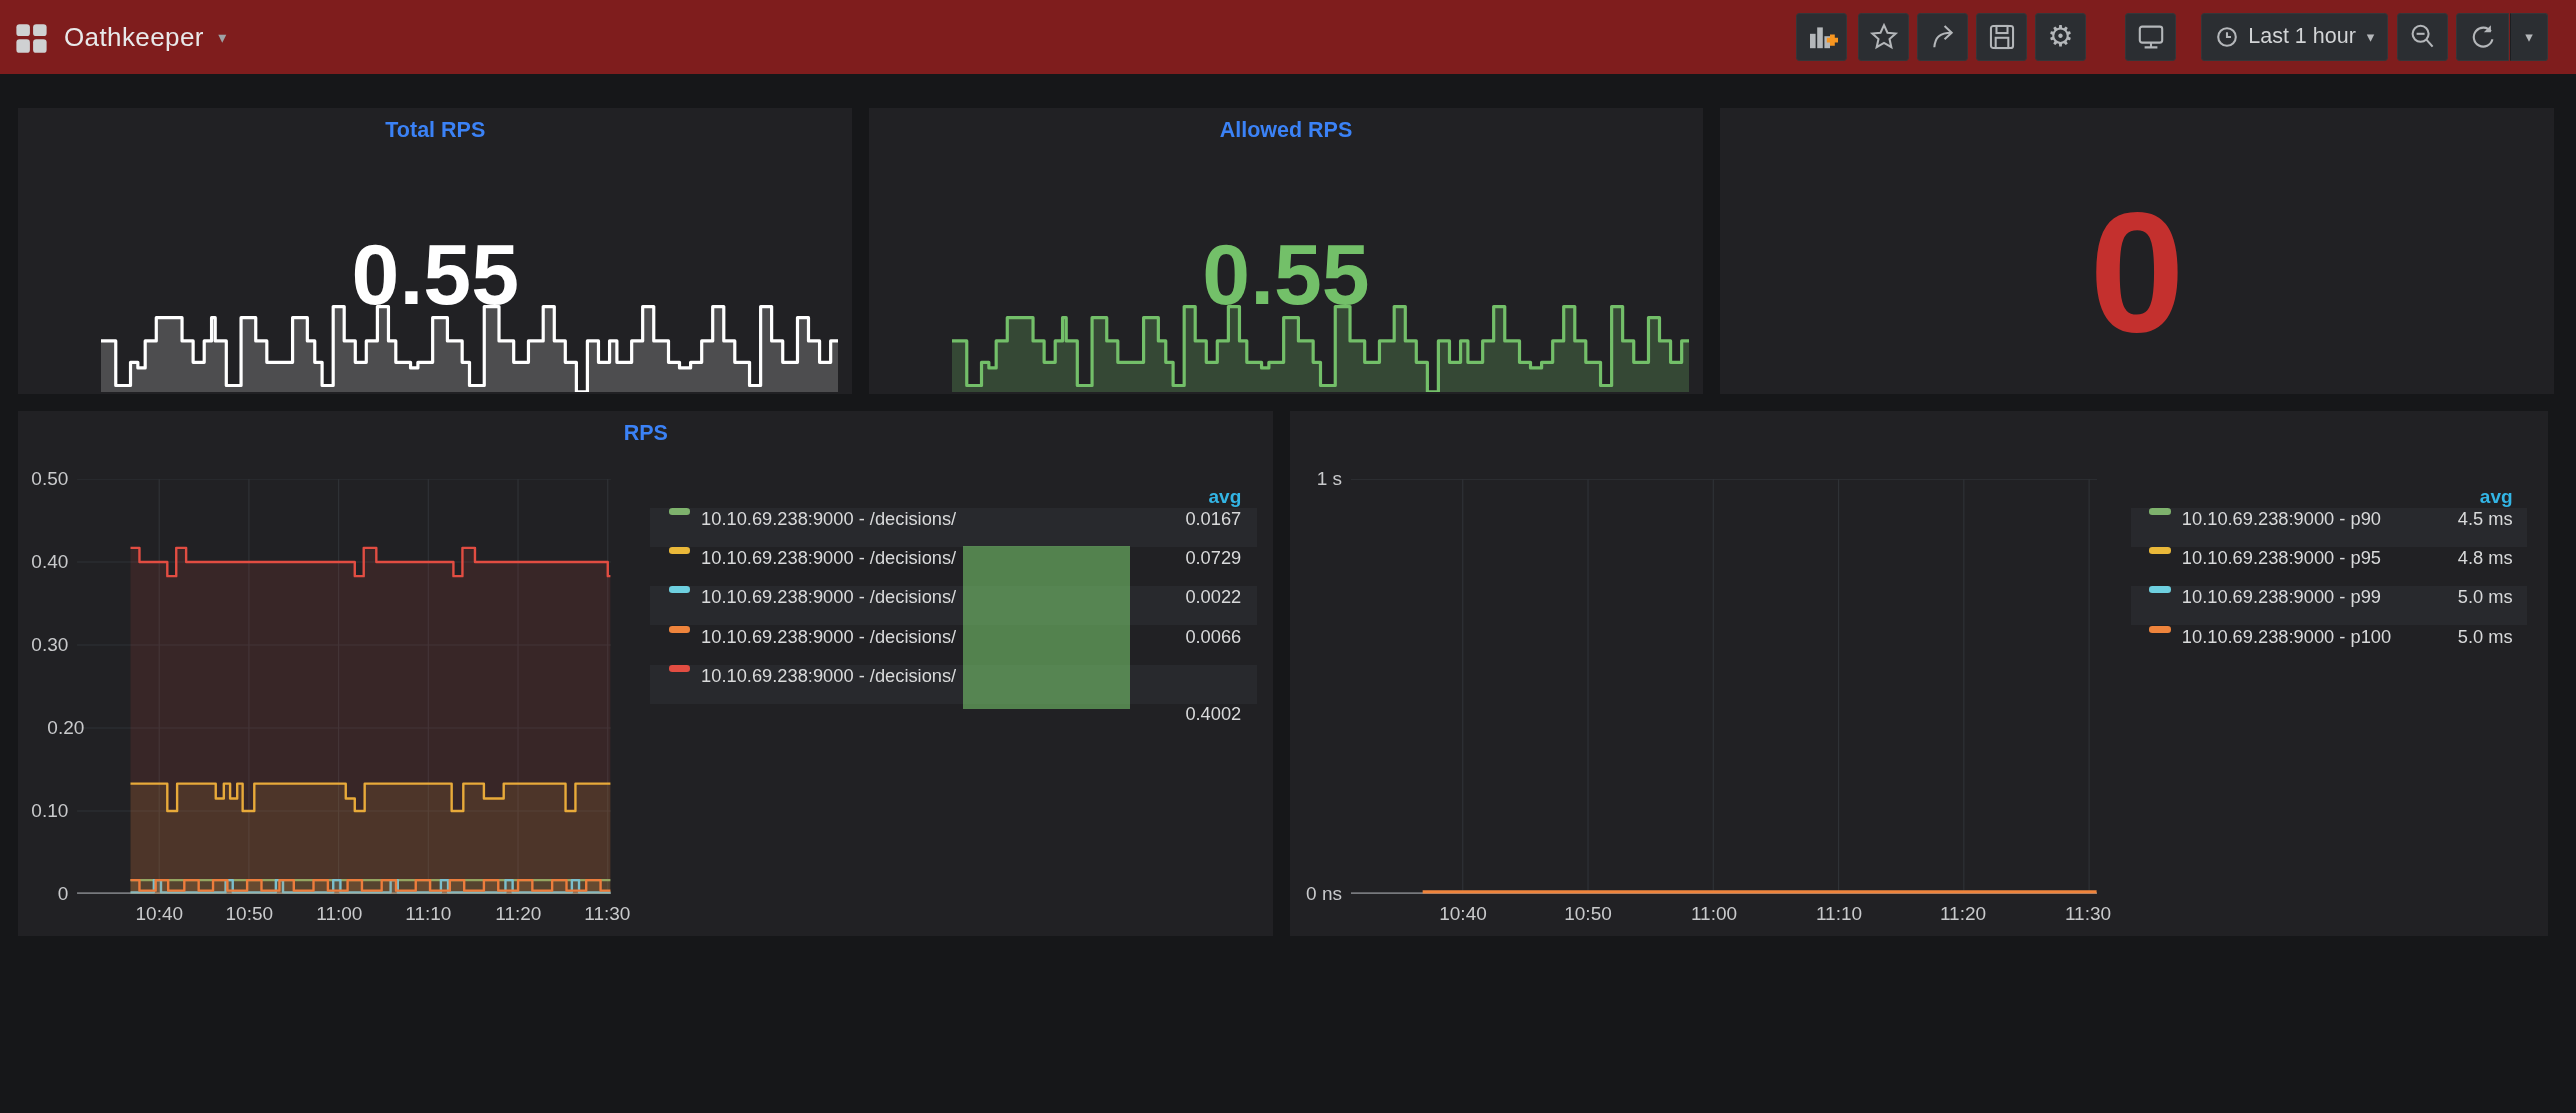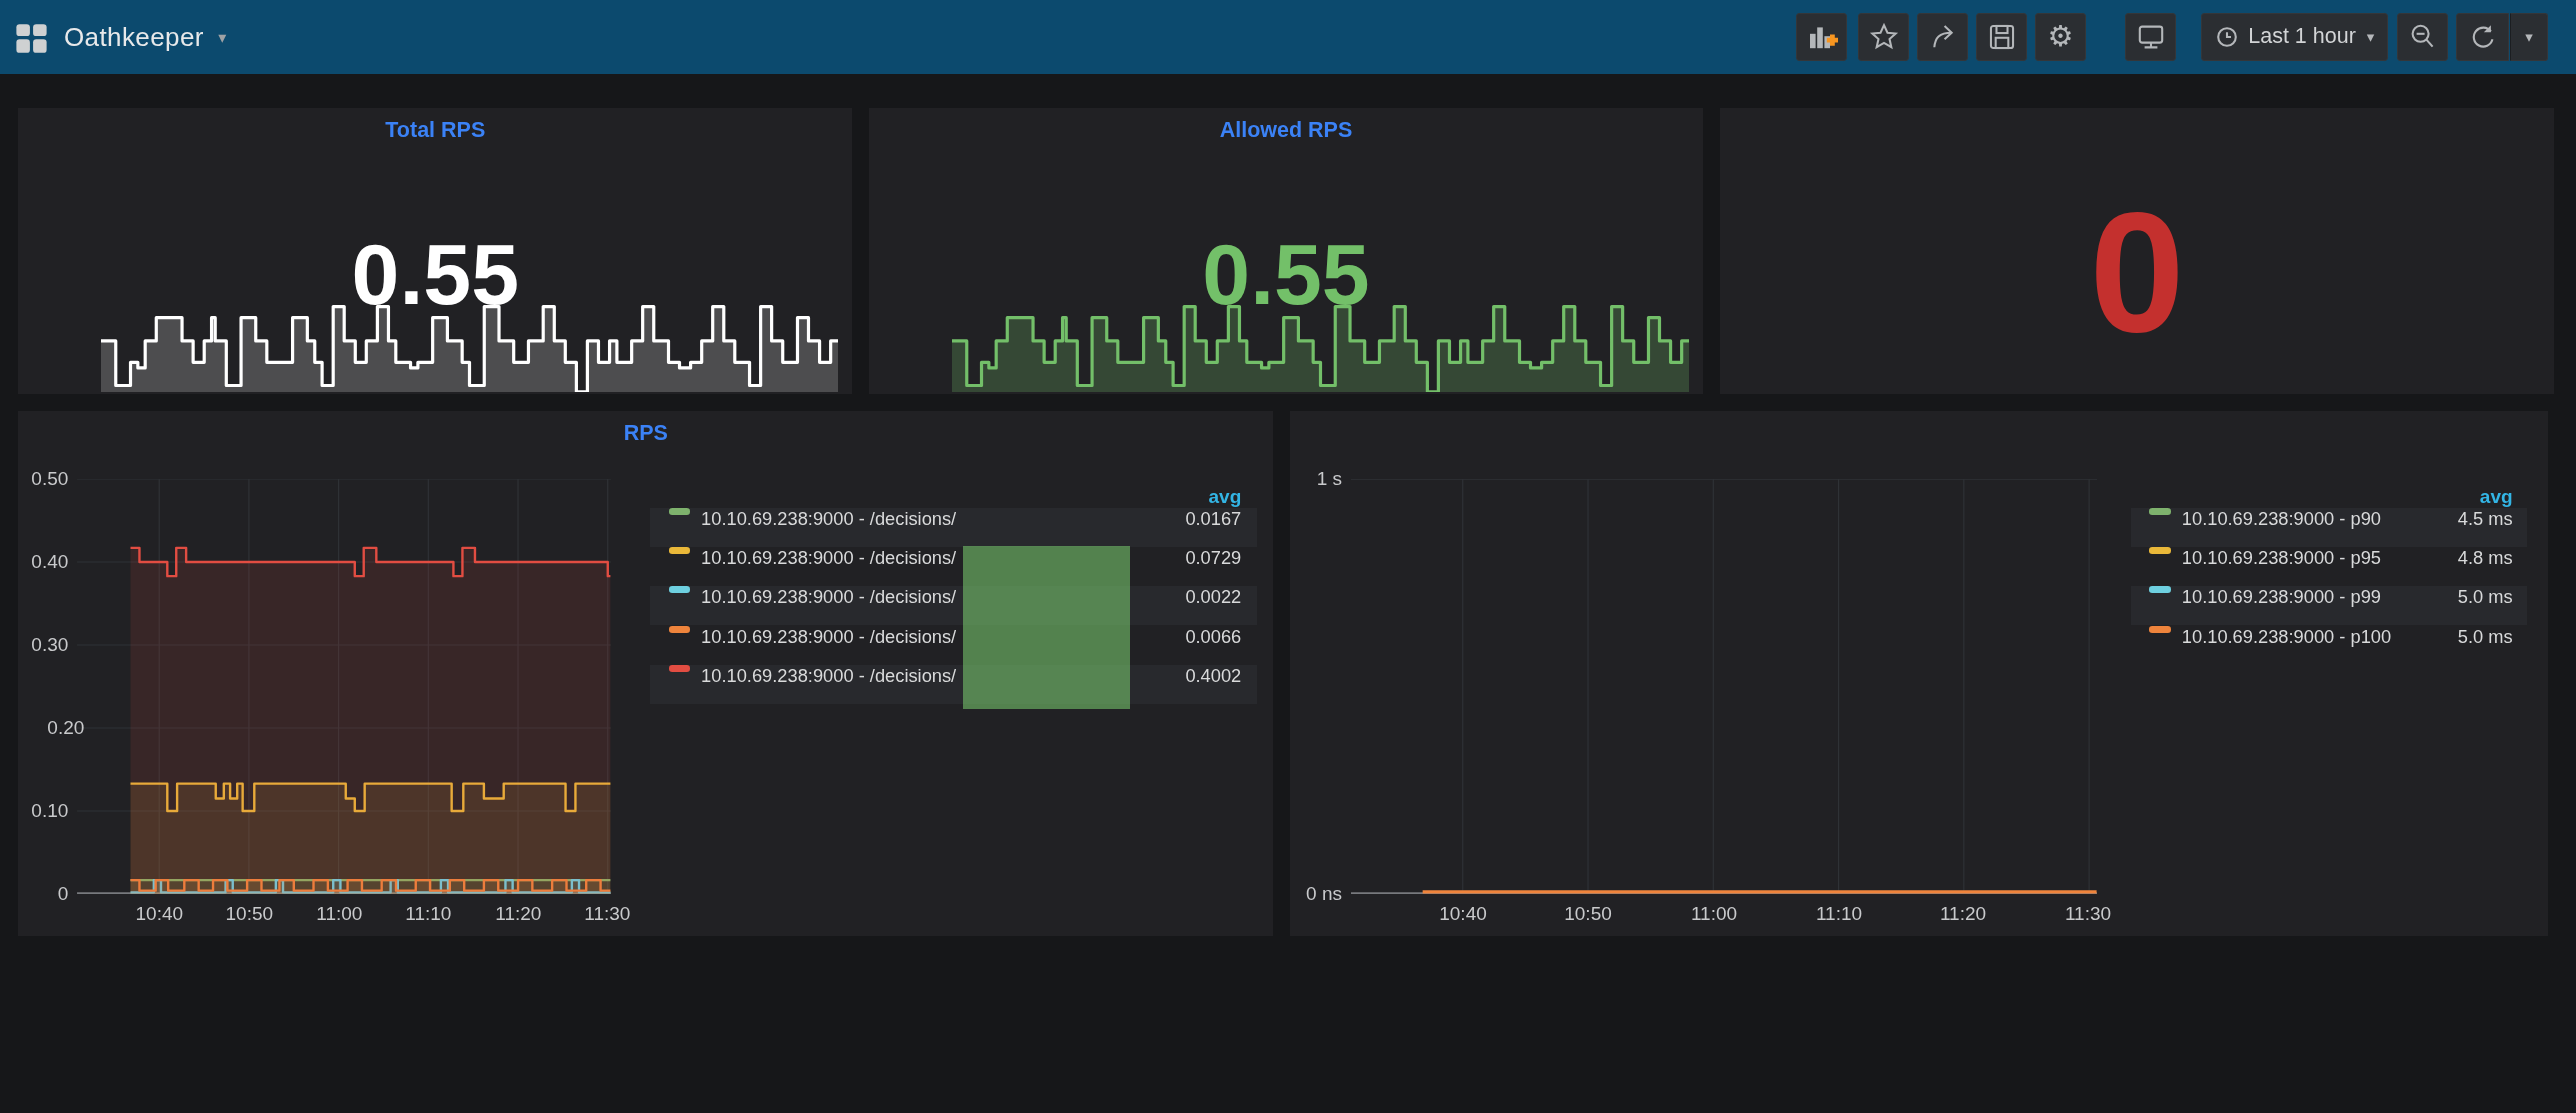--- a/index.html
+++ b/index.html
@@ -2,21 +2,21 @@
 <html style="font-size:12.8px"><head>
 <meta charset="utf-8">
 <style>
   * { margin:0; padding:0; box-sizing:border-box; }
   html,body { width:2576px; height:1113px; background:#161719; overflow:hidden;
     font-family:"Liberation Sans","DejaVu Sans",sans-serif; }
   .abs { position:absolute; }
   #root { position:relative; width:2576px; height:1113px; background:#161719; }
 
   
-  #navbar { left:0; top:0; width:2576px; height:74px; background:#0c4a6e; }
+  #navbar { left:0; top:0; width:2576px; height:74px; background:#7f1d1d; }
   .nav-title { left:64px; top:0; height:74px; display:flex; align-items:center;
     color:#e8e9ea; font-size:26px; letter-spacing:0.4px; cursor:pointer; }
   .nav-caret { color:#9fa2a5; font-size:16px; margin-left:14.4px; }
   .navbtn { top:12.8px; height:48px; background:#2b2e32; border:0.8px solid #343639;
     border-radius:3.2px; display:flex; align-items:center; justify-content:center;
     color:#b4b7ba; cursor:pointer; }
   .navbtn svg { stroke:#b4b7ba; fill:none; stroke-width:2.6; }
   .gear-glyph { font-size:29px; color:#b4b7ba; line-height:1; }
   .tp-text { color:#d2d4d6; font-size:21.5px; margin:0 11px 0 9.6px; }
   .caret-glyph { color:#b4b7ba; font-size:15px; }
@@ -201,21 +201,21 @@
       <span class="legend-value" style="right:16px;">0.0022</span>
     </div>
     <div class="abs legend-row" style="left:632px;top:215px;width:607px;">
       <span class="legend-swatch" style="background: rgb(239, 132, 60);"></span>
       <span class="legend-label">10.10.69.238:9000 - /decisions/</span>
       <span class="legend-value" style="right:16px;">0.0066</span>
     </div>
     <div class="abs legend-row stripe" style="left:632px;top:254px;width:607px;">
       <span class="legend-swatch" style="background: rgb(226, 77, 66);"></span>
       <span class="legend-label">10.10.69.238:9000 - /decisions/</span>
-      <span class="legend-value" style="right:16px;">0.4002</span>
+      <span class="legend-value" style="right:16px;margin-top:38px;">0.4002</span>
     </div>
 
     <div class="abs" style="left: 945px; top: 135px; width: 167px; height: 163px; background: rgba(115, 191, 105, 0.62);"></div>
   </div>
 
   <div class="panel" style="left:1290px;top:411px;width:1258px;height:525px;">
 
     <svg id="lat-chart" class="abs" style="left:61px;top:68px;" width="746" height="415" viewBox="0 0 935 520">
         <line x1="0" y1="0" x2="935" y2="0" stroke="#2f3236" stroke-width="1.5"></line>
         <line x1="140.05373635600338" y1="0" x2="140.05373635600338" y2="520" stroke="#2f3236" stroke-width="1.5"></line>

